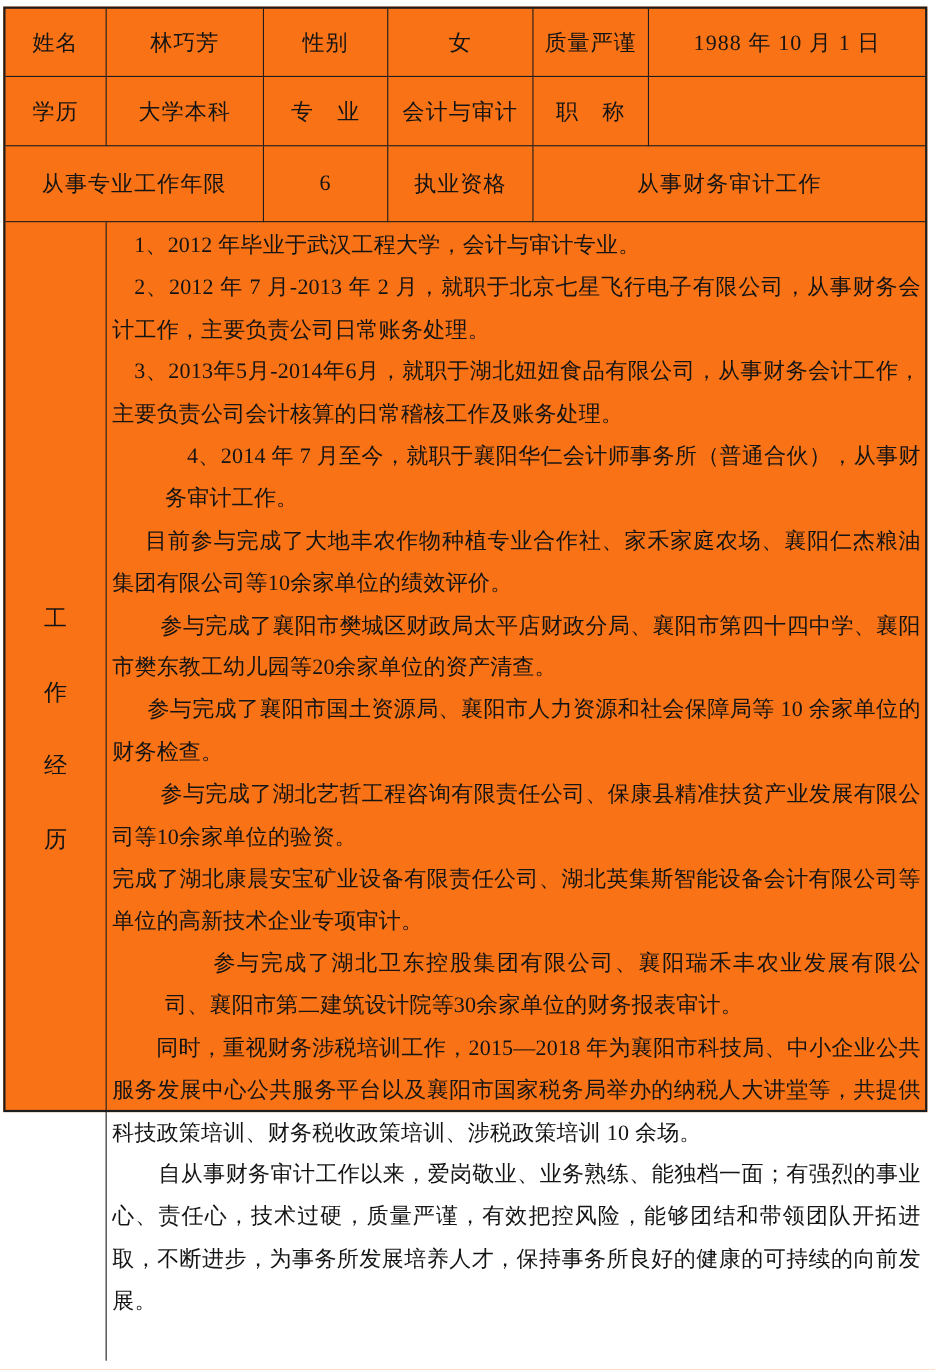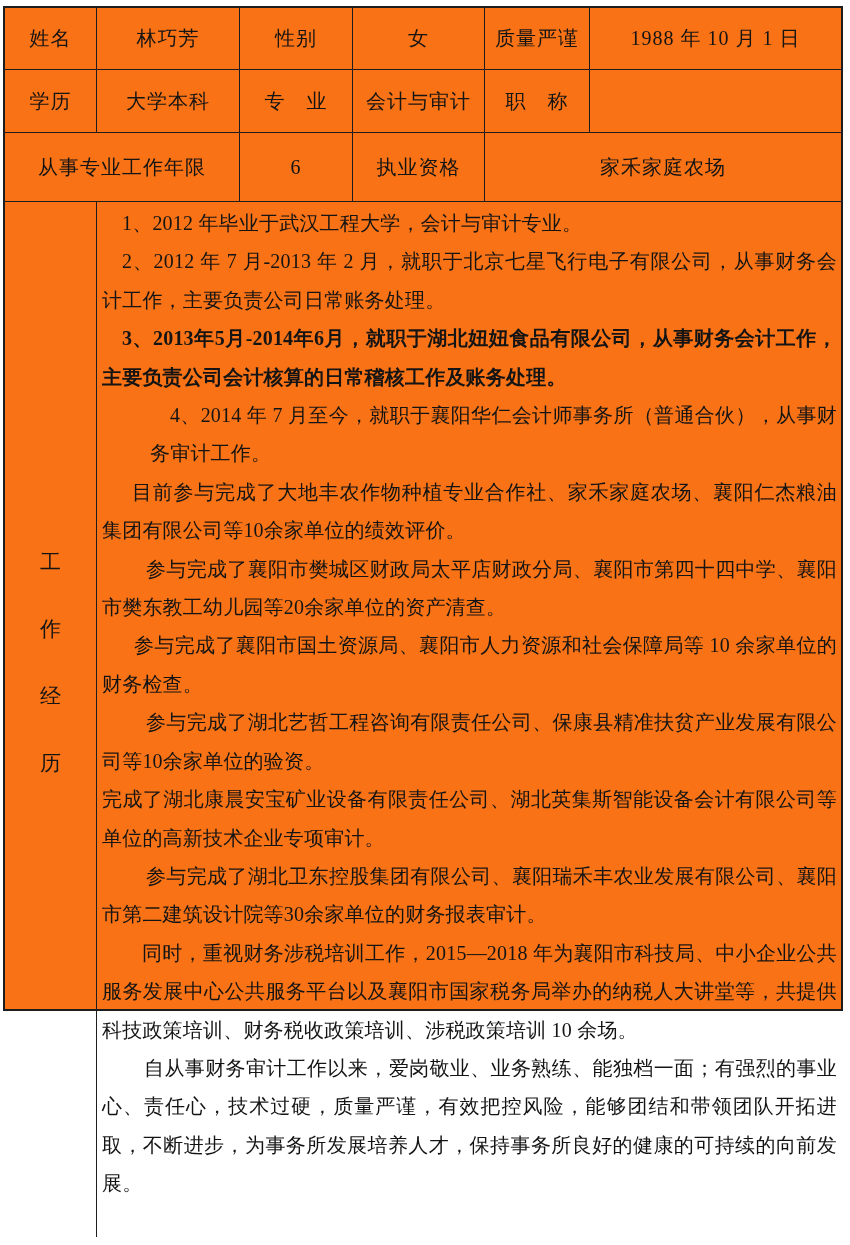--- a/index.html
+++ b/index.html
@@ -117,37 +117,37 @@
   <div class="cell span2">
     <span>从事专业工作年限</span>
   </div>
   <div class="cell">
     <span>6</span>
   </div>
   <div class="cell">
     <span>执业资格</span>
   </div>
   <div class="cell span2 last-col">
-    <span>家禾家庭农场</span>
+    <span>从事财务审计工作</span>
   </div>
 
   <div class="cell vlabel last-row">
     <span class="vchar">工</span>
     <span class="vchar">作</span>
     <span class="vchar">经</span>
     <span class="vchar">历</span>
   </div>
   <div class="cell span5 last-col last-row content-cell">
       <p class="para" style="text-indent: 1em;">1、2012 年毕业于武汉工程大学，会计与审计专业。</p>
       <p class="para" style="text-indent: 1em;">2、2012 年 7 月-2013 年 2 月，就职于北京七星飞行电子有限公司，从事财务会计工作，主要负责公司日常账务处理。</p>
-      <p class="para" style="text-indent: 1em; font-weight: bold;">3、2013年5月-2014年6月，就职于湖北妞妞食品有限公司，从事财务会计工作，主要负责公司会计核算的日常稽核工作及账务处理。</p>
+      <p class="para" style="text-indent: 1em;">3、2013年5月-2014年6月，就职于湖北妞妞食品有限公司，从事财务会计工作，主要负责公司会计核算的日常稽核工作及账务处理。</p>
       <p class="para" style="text-indent: 1em; margin-left: 48px;">4、2014 年 7 月至今，就职于襄阳华仁会计师事务所（普通合伙），从事财务审计工作。</p>
       <p class="para" style="text-indent: 1.5em;">目前参与完成了大地丰农作物种植专业合作社、家禾家庭农场、襄阳仁杰粮油集团有限公司等10余家单位的绩效评价。</p>
       <p class="para" style="text-indent: 2.2em;">参与完成了襄阳市樊城区财政局太平店财政分局、襄阳市第四十四中学、襄阳市樊东教工幼儿园等20余家单位的资产清查。</p>
       <p class="para" style="text-indent: 1.6em;">参与完成了襄阳市国土资源局、襄阳市人力资源和社会保障局等 10 余家单位的财务检查。</p>
       <p class="para" style="text-indent: 2.2em;">参与完成了湖北艺哲工程咨询有限责任公司、保康县精准扶贫产业发展有限公司等10余家单位的验资。</p>
       <p class="para" style="text-indent: 0em;">完成了湖北康晨安宝矿业设备有限责任公司、湖北英集斯智能设备会计有限公司等单位的高新技术企业专项审计。</p>
-      <p class="para" style="text-indent: 2.2em;">参与完成了湖北卫东控股集团有限公司、襄阳瑞禾丰农业发展有限公司、襄阳市第二建筑设计院等30余家单位的财务报表审计。</p>
+      <p class="para" style="text-indent: 2.2em; margin-left: 48px;">参与完成了湖北卫东控股集团有限公司、襄阳瑞禾丰农业发展有限公司、襄阳市第二建筑设计院等30余家单位的财务报表审计。</p>
       <p class="para" style="text-indent: 2em;">同时，重视财务涉税培训工作，2015—2018 年为襄阳市科技局、中小企业公共服务发展中心公共服务平台以及襄阳市国家税务局举办的纳税人大讲堂等，共提供科技政策培训、财务税收政策培训、涉税政策培训 10 余场。</p>
       <p class="para" style="text-indent: 2.1em;">自从事财务审计工作以来，爱岗敬业、业务熟练、能独档一面；有强烈的事业心、责任心，技术过硬，质量严谨，有效把控风险，能够团结和带领团队开拓进取，不断进步，为事务所发展培养人才，保持事务所良好的健康的可持续的向前发展。</p>
     </div>
 
 </div>
 
 </body></html>

